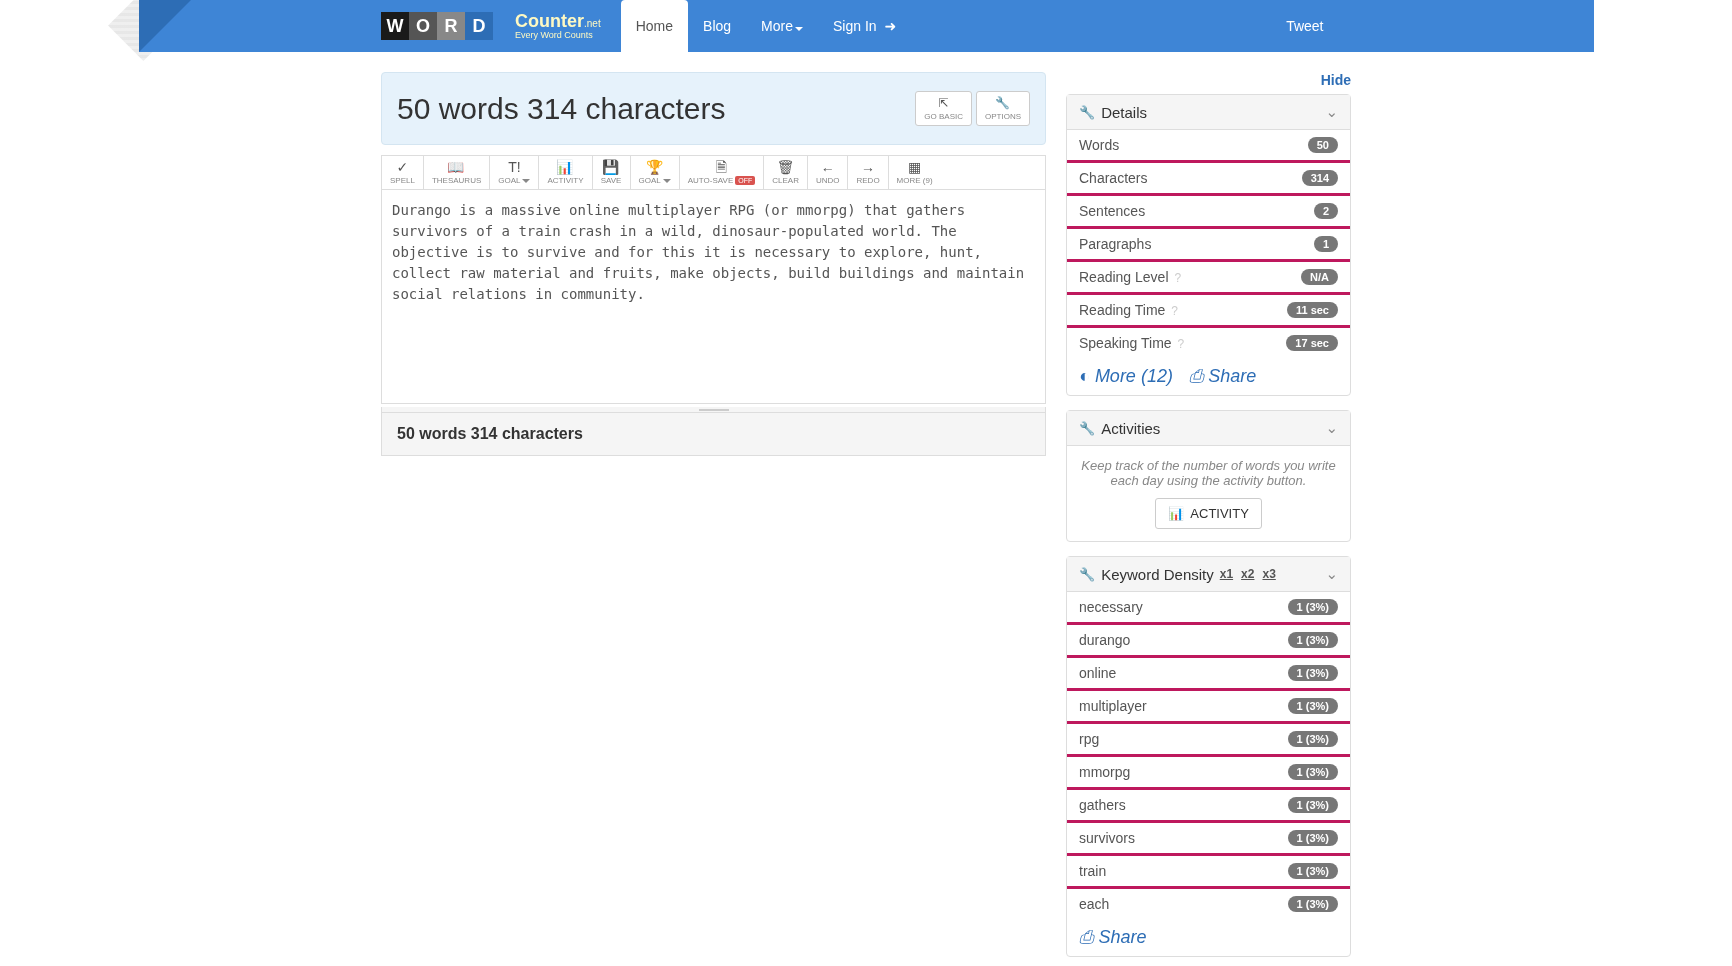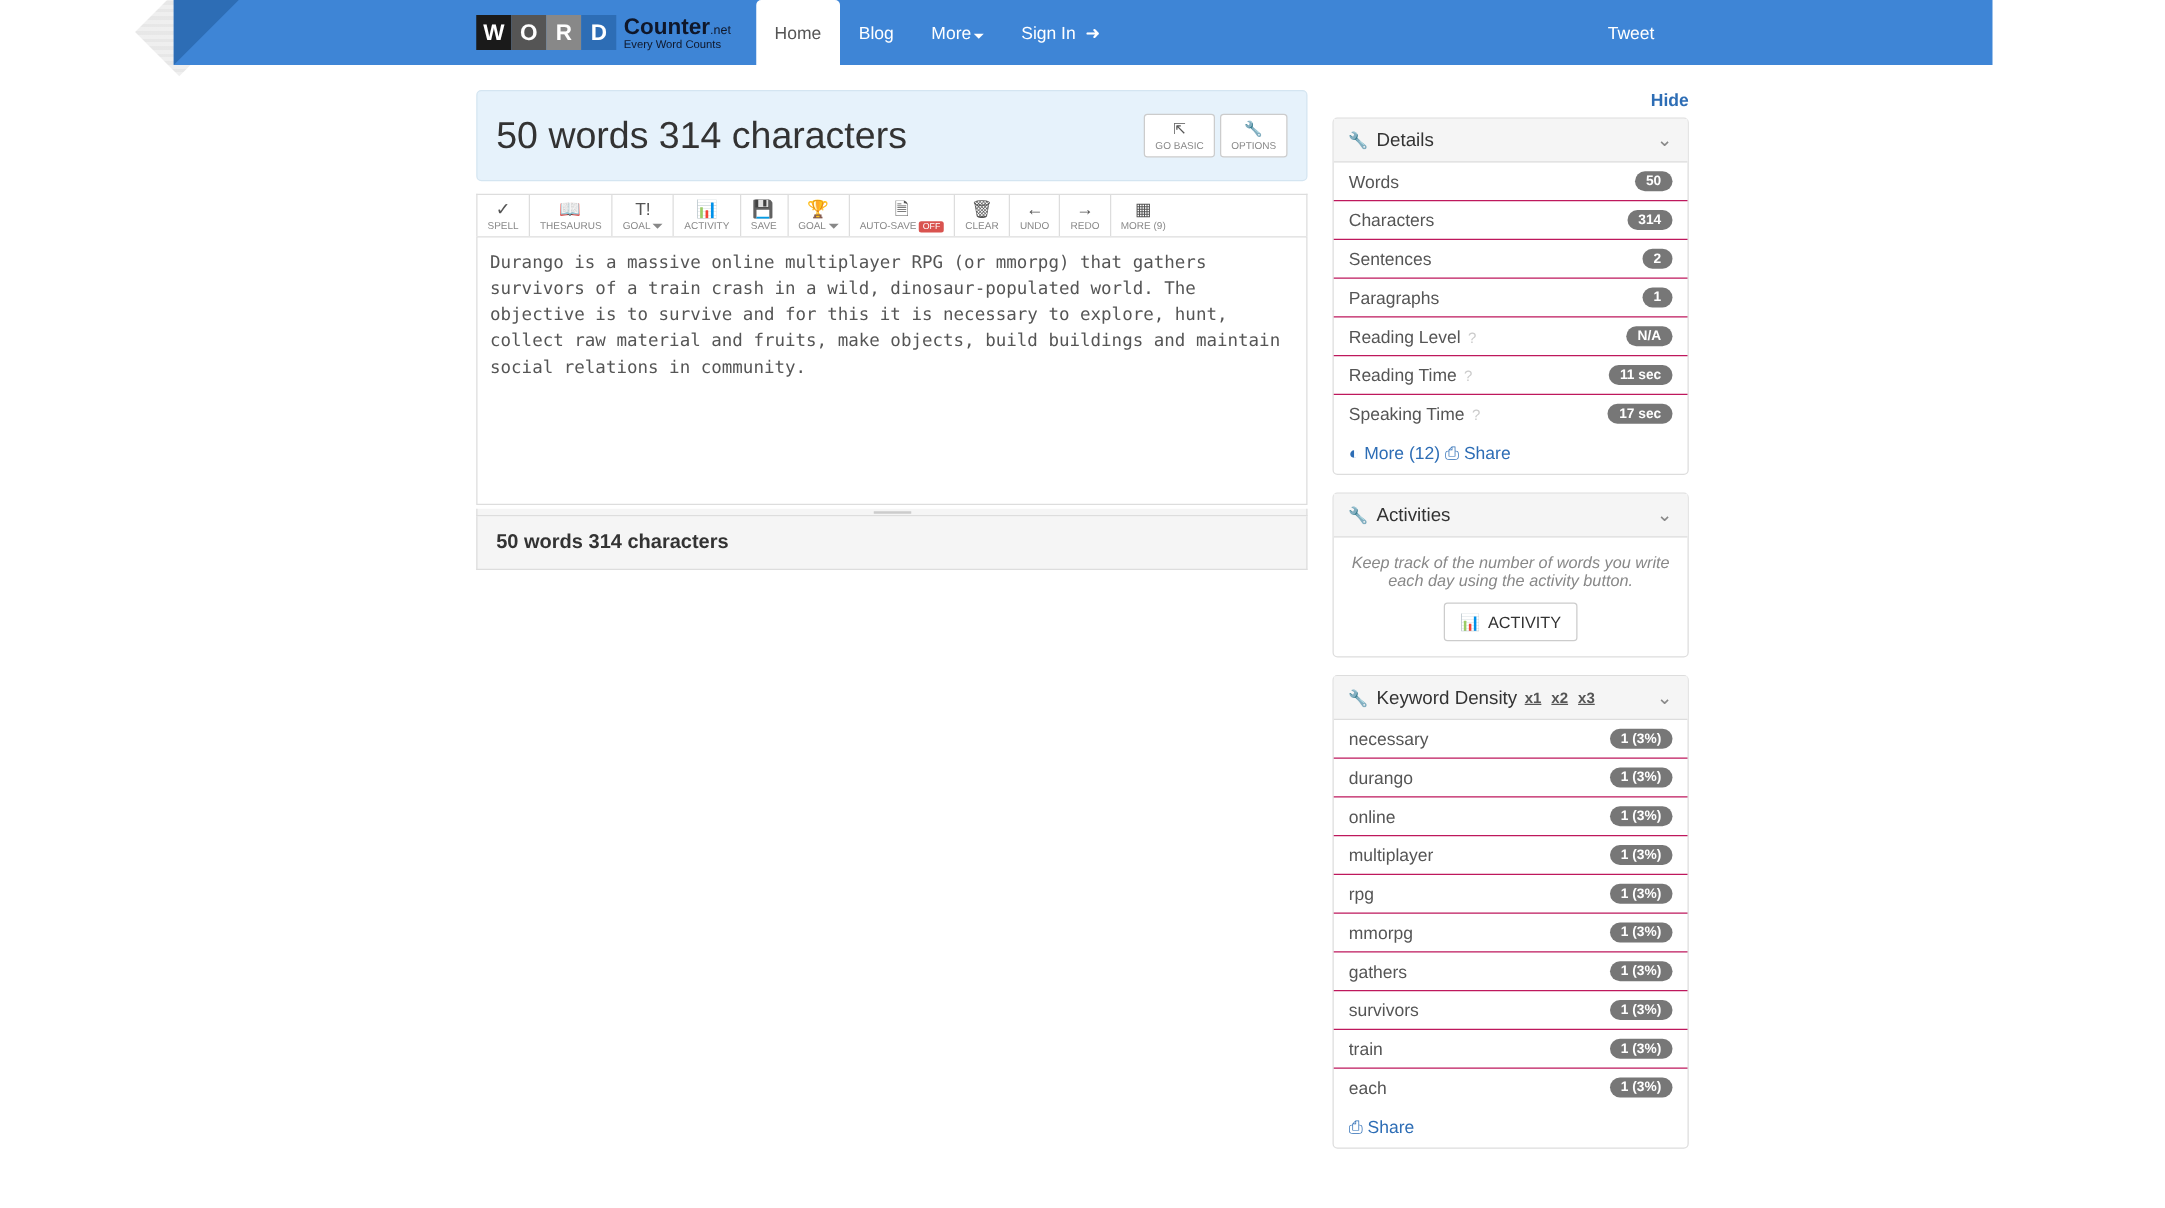--- a/index.html
+++ b/index.html
@@ -10,21 +10,21 @@
 .navbar { background: #3e85d6; height: 52px; display: flex; align-items: center; padding: 0 0; position: relative; }
 .navbar::before { content: ""; position: absolute; left: 0; top: 0; width: 0; height: 0; border-style: solid; border-width: 52px 52px 0 0; border-color: #2d6db5 transparent transparent transparent; }
 .nav-container { width: 970px; margin: 0 auto; display: flex; align-items: center; }
 .logo { display: flex; align-items: center; margin-right: 20px; }
 .logo-word { display: flex; }
 .logo-letter { width: 28px; height: 28px; display: flex; align-items: center; justify-content: center; font-weight: bold; font-size: 18px; color: #fff; }
 .lw-w { background: #1a1a1a; }
 .lw-o { background: #555; }
 .lw-r { background: #888; }
 .lw-d { background: #2d6db5; }
-.logo-text { margin-left: 6px; color: #0f172a; }
+.logo-text { margin-left: 22px; color: #fef9c3; }
 .logo-main { font-size: 18px; font-weight: bold; line-height: 1; }
 .logo-net { font-size: 10px; }
 .logo-sub { font-size: 9px; }
 .nav-items { display: flex; align-items: center; gap: 0; }
 .nav-item { color: #fff; padding: 18px 15px; cursor: pointer; font-size: 14px; }
 .nav-item.active { background: #fff; color: #555; border-radius: 4px 4px 0 0; }
 .caret { display: inline-block; width: 0; height: 0; margin-left: 2px; border-top: 4px solid; border-right: 4px solid transparent; border-left: 4px solid transparent; }
 .signin-icon { margin-left: 4px; }
 .tweet-link { position: absolute; right: 270px; color: #fff; cursor: pointer; }
 .container { width: 970px; margin: 20px auto 0; display: flex; gap: 20px; align-items: flex-start; }
@@ -44,25 +44,25 @@
 .resize-handle { height: 6px; background: #f5f5f5; border: 1px solid #ddd; border-top: none; cursor: ns-resize; position: relative; }
 .resize-handle::after { content: ""; position: absolute; left: 50%; top: 2px; width: 30px; height: 2px; background: #ccc; transform: translateX(-50%); }
 .footer-row { background: #f5f5f5; border: 1px solid #ddd; border-top: none; padding: 12px 15px; font-size: 16px; font-weight: bold; color: #333; }
 .hide-link { color: #2d6db5; font-weight: bold; cursor: pointer; text-align: right; margin-bottom: 6px; }
 .panel { border: 1px solid #ddd; border-radius: 4px; margin-bottom: 14px; background: #fff; }
 .panel-header { background: #f5f5f5; border-bottom: 1px solid #ddd; padding: 8px 12px; display: flex; align-items: center; justify-content: space-between; color: #333; font-size: 15px; }
 .panel-header-left { display: flex; align-items: center; gap: 6px; }
 .wrench { font-size: 13px; }
 .collapse-icon { color: #888; cursor: pointer; }
 .panel-list { list-style: none; }
-.panel-list li { padding: 7px 12px; border-bottom: 1px solid #be185d; display: flex; justify-content: space-between; align-items: center; font-size: 14px; color: #555; }
+.panel-list li { padding: 7px 12px; border-bottom: 3px solid #be185d; display: flex; justify-content: space-between; align-items: center; font-size: 14px; color: #555; }
 .panel-list li:last-child { border-bottom: none; }
 .badge { background: #777; color: #fff; border-radius: 10px; padding: 2px 9px; font-size: 11px; font-weight: bold; min-width: 24px; text-align: center; }
 .help-icon { color: #ccc; font-size: 12px; margin-left: 2px; cursor: help; }
-.panel-footer-row { padding: 8px 12px; display: flex; gap: 4px; font-size: 14px; }
+.panel-footer-row { padding: 8px 12px; display: flex; gap: 16px; font-size: 18px; font-style: italic; }
 .link { color: #2d6db5; cursor: pointer; }
 .activities-body { padding: 12px; text-align: center; font-style: italic; color: #888; font-size: 13px; }
 .activity-btn { margin-top: 10px; display: inline-flex; align-items: center; gap: 6px; border: 1px solid #ccc; background: #fff; padding: 7px 12px; border-radius: 3px; cursor: pointer; font-style: normal; color: #333; font-size: 13px; }
 .kd-header-right { display: flex; align-items: center; gap: 8px; font-size: 12px; }
 .kd-mult { text-decoration: underline; cursor: pointer; color: #555; font-weight: bold; }
 </style>
 </head>
 <body>
 
 <div class="page-wrapper">

